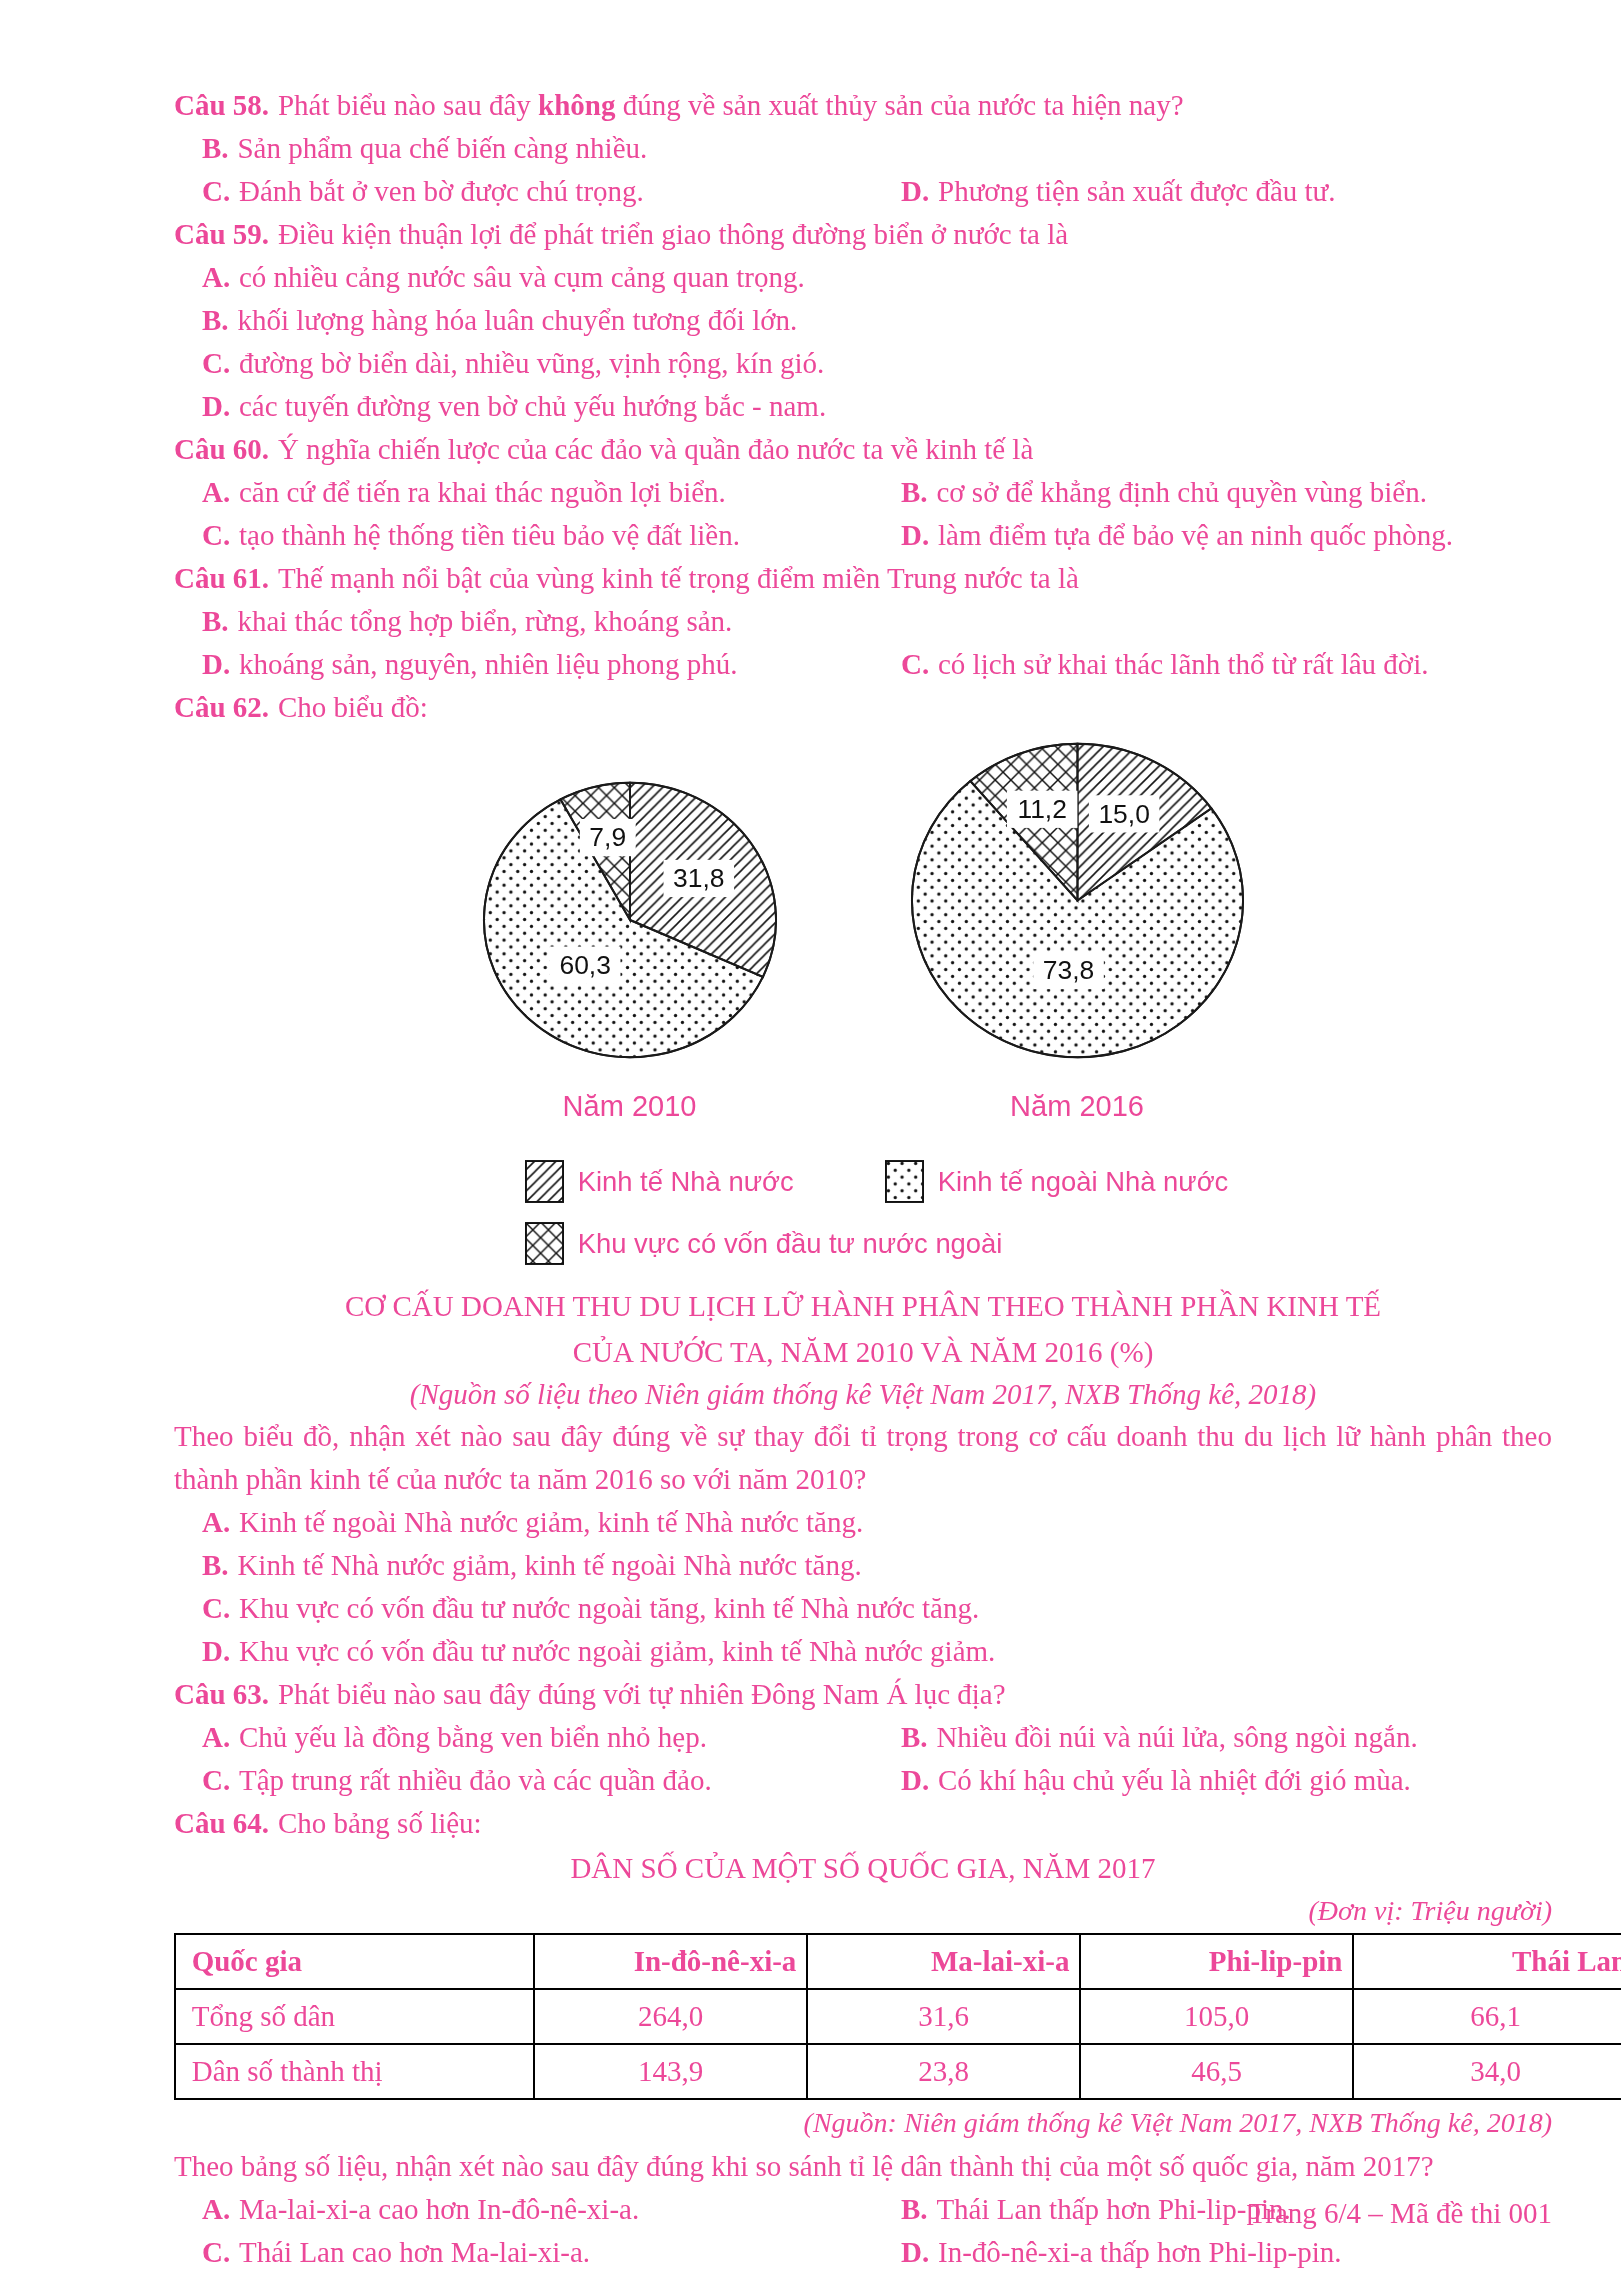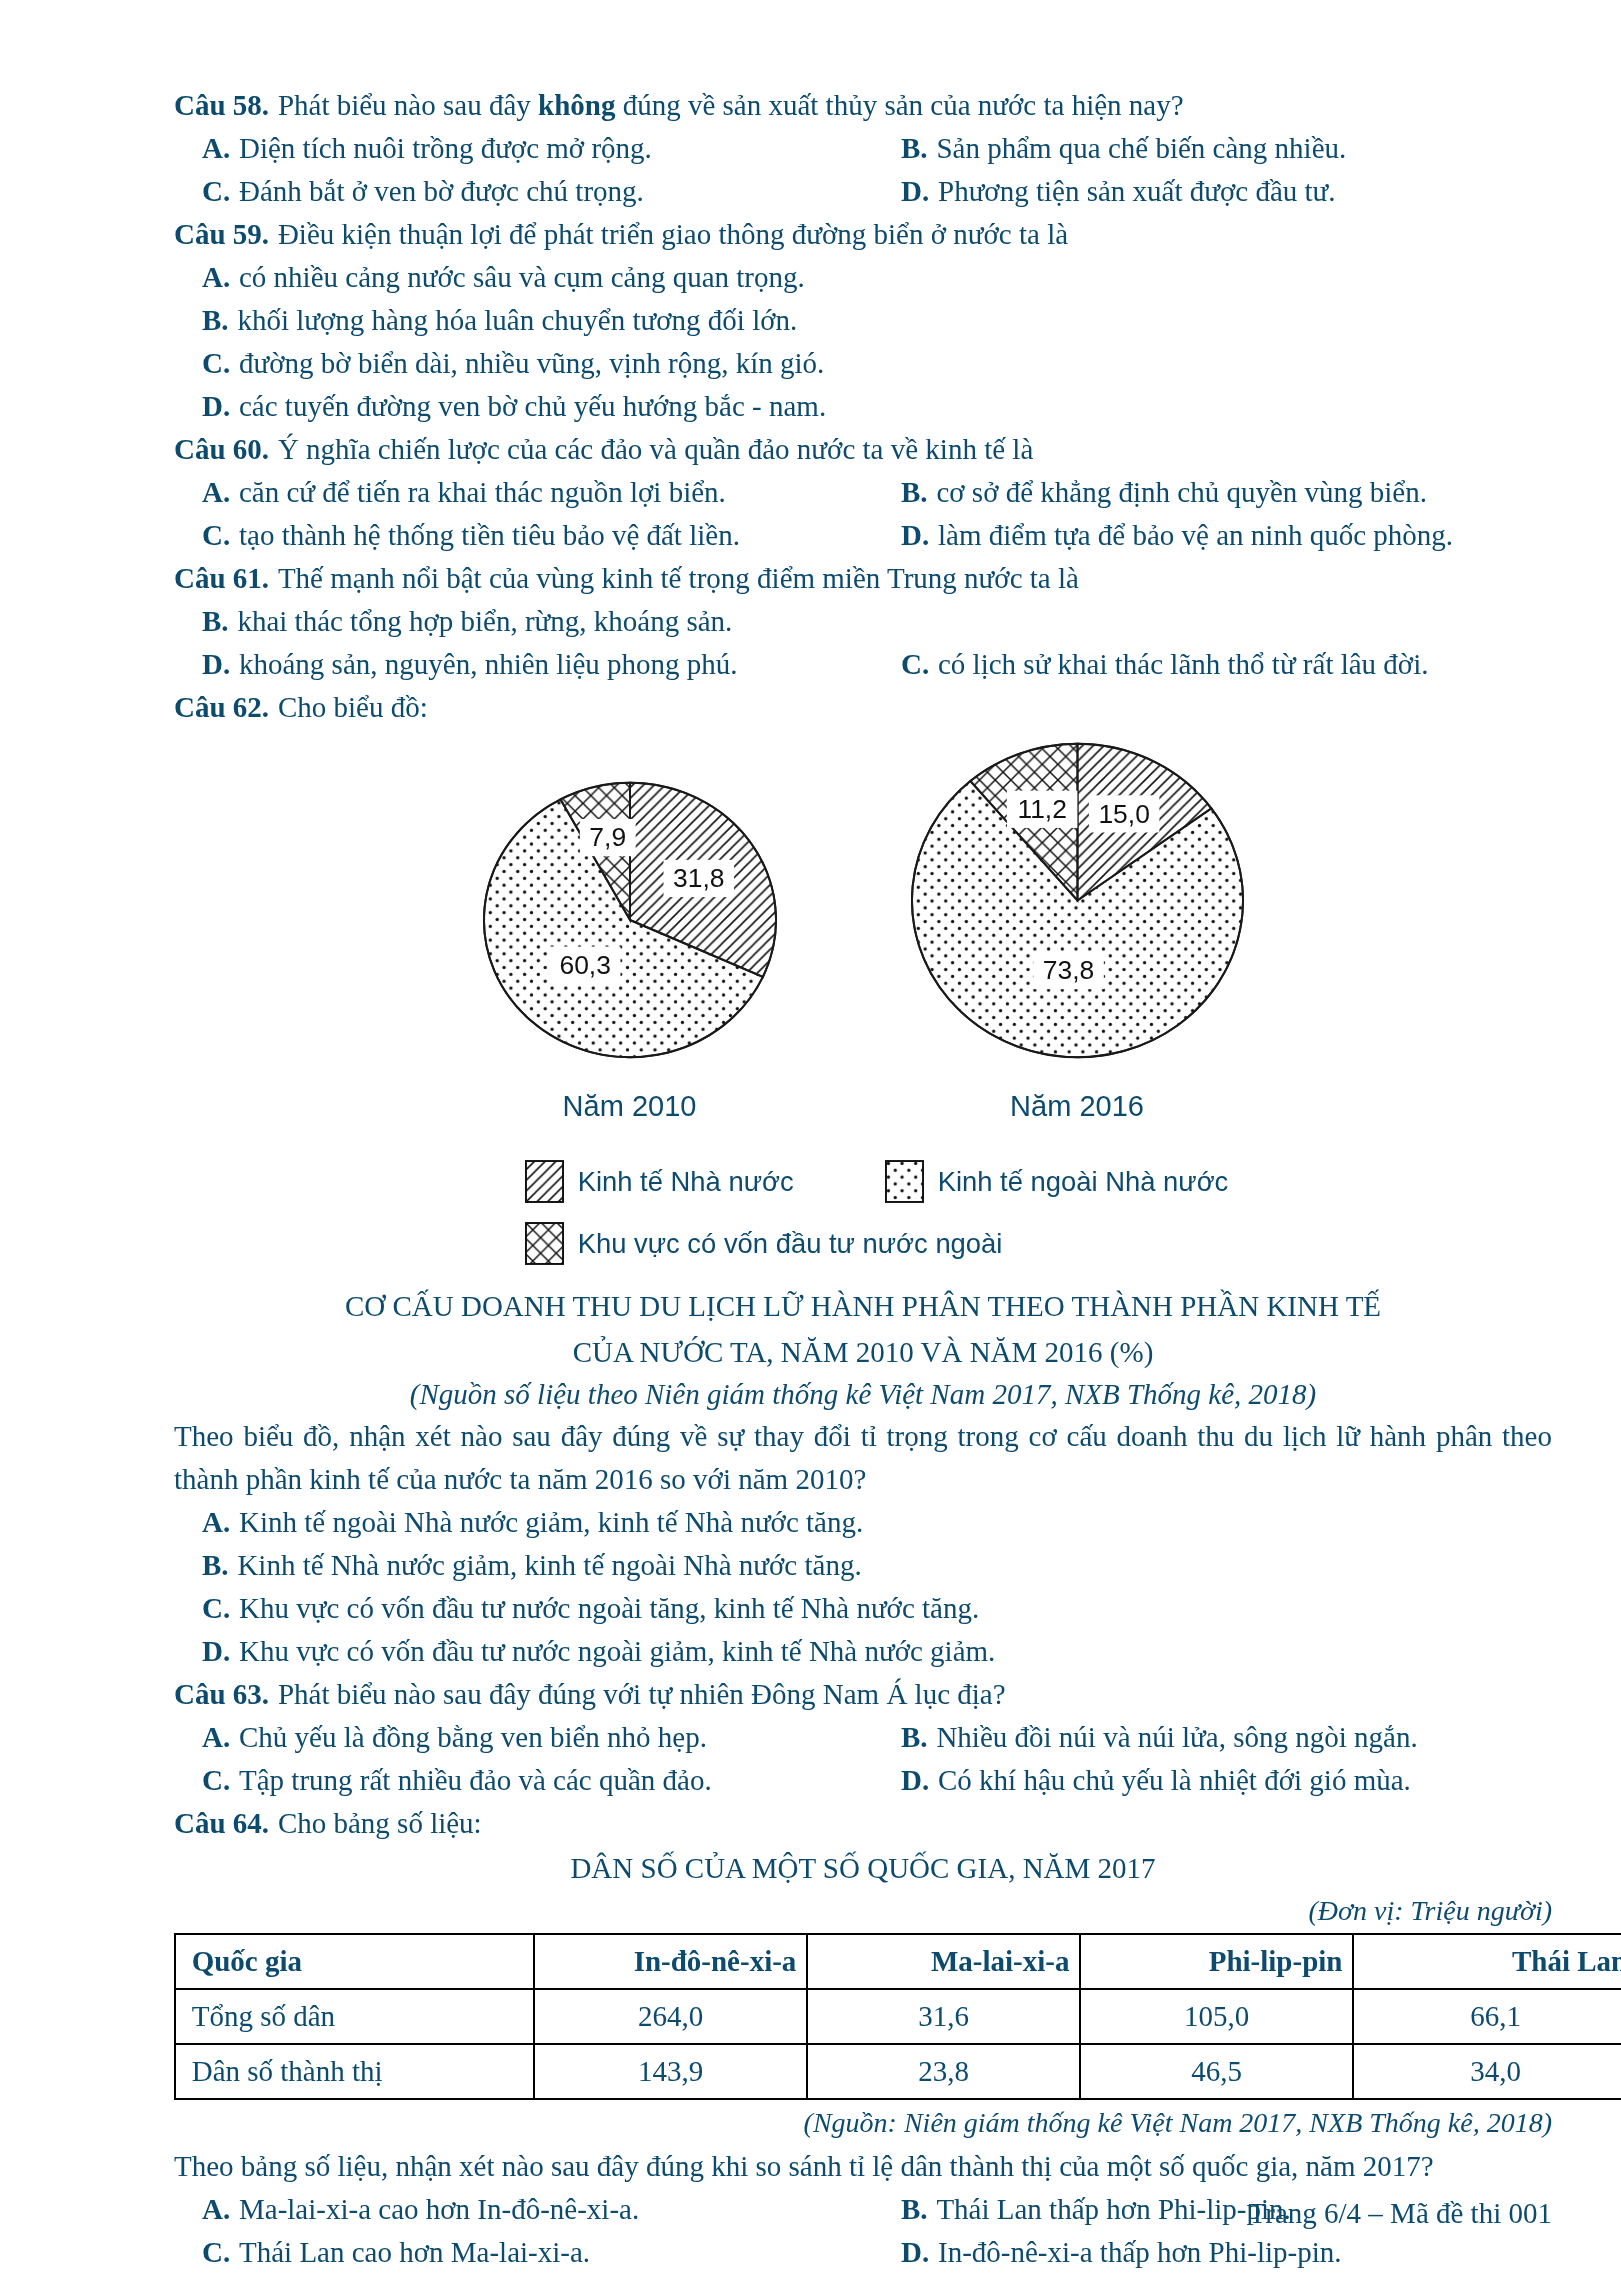--- a/index.html
+++ b/index.html
@@ -1,18 +1,18 @@
 <!DOCTYPE html>
 <html><head>
 <meta charset="utf-8">
 <style>
   html,body{margin:0;padding:0;background:#e8e8e8;}
   .page{
     position:relative;width:1621px;height:2293px;background:#ffffff;
-    font-family:"Liberation Serif",serif;font-size:29px;line-height:43px;color:#0c4a6e;
+    font-family:"Liberation Serif",serif;font-size:29px;line-height:43px;color:#ec4899;
     box-sizing:border-box;padding:84px 69px 0 174px;margin:0 auto;overflow:hidden;
   }
   .b{font-weight:bold;}
   .qnum{font-weight:bold;margin-right:8.8px;}
   .letter{font-weight:bold;margin-right:8.8px;}
   .opt-ind{padding-left:28px;}
   .opts2{display:grid;grid-template-columns:699px 1fr;padding-left:28px;}
   .chart-block{margin-top:3.9px;}
   .pies{display:flex;justify-content:center;align-items:flex-end;gap:114px;}
   .pie-fig{text-align:center;}
@@ -56,21 +56,20 @@
     </defs>
   </svg>
 </div>
 
 <div class="page">
 
   <div>
     <span class="qnum">Câu 58.</span><span>Phát biểu nào sau đây </span><span class="b">không</span><span> đúng về sản xuất thủy sản của nước ta hiện nay?</span>
   </div>
   <div class="opts2">
-    <div><span class="letter">A.</span><span>Diện tích nuôi trồng được mở rộng.</span></div>
     <div><span class="letter">B.</span><span>Sản phẩm qua chế biến càng nhiều.</span></div>
   </div>
   <div class="opts2">
     <div><span class="letter">C.</span><span>Đánh bắt ở ven bờ được chú trọng.</span></div>
     <div><span class="letter">D.</span><span>Phương tiện sản xuất được đầu tư.</span></div>
   </div>
 
   <div>
     <span class="qnum">Câu 59.</span><span>Điều kiện thuận lợi để phát triển giao thông đường biển ở nước ta là</span>
   </div>

